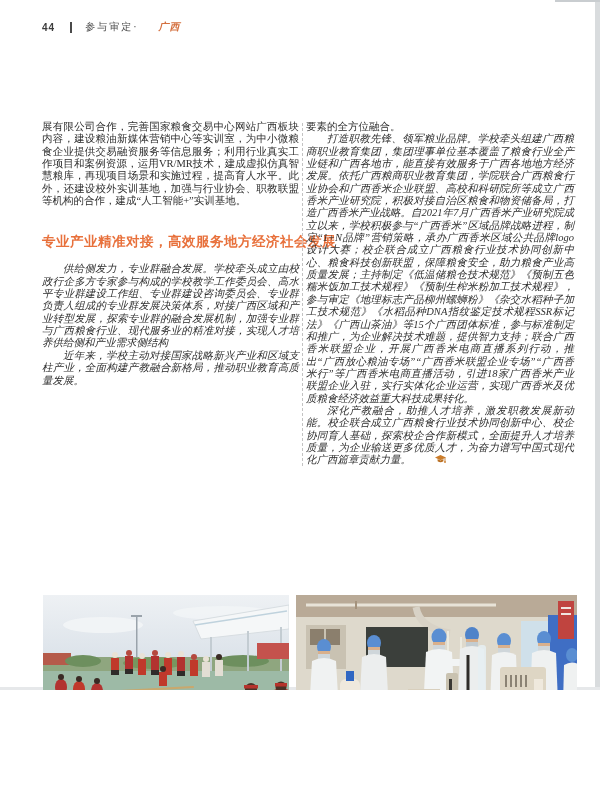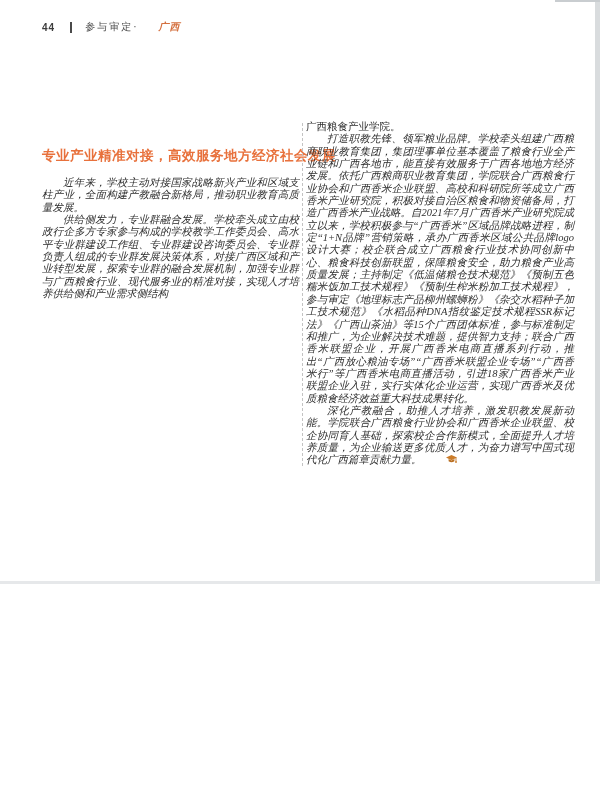--- a/index.html
+++ b/index.html
@@ -1,16 +1,16 @@
 <!DOCTYPE html>
 <html><head>
 <meta charset="utf-8">
 <style>
   html,body{margin:0;padding:0;background:#fff;}
-  .page{position:relative;width:600px;height:584px;background:#ffffff;overflow:hidden;
+  .page{position:relative;width:600px;height:690px;background:#ffffff;overflow:hidden;
         font-family:"Liberation Serif","DejaVu Serif",serif;color:#2e2e2e;}
   .edge-right{position:absolute;top:0;right:0;width:5px;height:810px;background:#d9dcde;}
   .edge-bottom{position:absolute;left:0;bottom:0;width:600px;height:3px;background:#e6e8ea;}
   .edge-topright{position:absolute;top:0;right:0;width:45px;height:2px;background:#c9cdd0;}
 
   
   .header{position:absolute;top:20px;left:42px;display:flex;align-items:center;
           font-family:"Liberation Sans","DejaVu Sans",sans-serif;font-size:10px;color:#3c3c3c;}
   .pageno{font-weight:bold;letter-spacing:1px;}
   .hdr-bar{display:inline-block;width:2px;height:11px;background:#4a4a4a;margin:0 13px 0 15px;}
@@ -49,29 +49,30 @@
 
   <div class="header">
     <span class="pageno">44</span>
     <span class="hdr-bar"></span>
     <span class="hdr-section">参与审定·</span>
     <span class="hdr-region">广西</span>
   </div>
 
   <div class="columns">
     <div class="col col-left">
+      <p>展有限公司合作，完善国家粮食交易中心网站广西板块内容，建设粮油新媒体营销中心等实训室，为中小微粮食企业提供交易融资服务等信息服务；利用行业真实工作项目和案例资源，运用VR/MR技术，建成虚拟仿真智慧粮库，再现项目场景和实施过程，提高育人水平。此外，还建设校外实训基地，加强与行业协会、职教联盟等机构的合作，建成“人工智能+”实训基地。</p>
       <h2 class="sec">专业产业精准对接，高效服务地方经济社会发展</h2>
+      <p class="indent">供给侧发力，专业群融合发展。学校牵头成立由校政行企多方专家参与构成的学校教学工作委员会、高水平专业群建设工作组、专业群建设咨询委员会、专业群负责人组成的专业群发展决策体系，对接广西区域和产业转型发展，探索专业群的融合发展机制，加强专业群与广西粮食行业、现代服务业的精准对接，实现人才培养供给侧和产业需求侧结构</p>
       <p class="indent">近年来，学校主动对接国家战略新兴产业和区域支柱产业，全面构建产教融合新格局，推动职业教育高质量发展。</p>
-      <p class="indent">供给侧发力，专业群融合发展。学校牵头成立由校政行企多方专家参与构成的学校教学工作委员会、高水平专业群建设工作组、专业群建设咨询委员会、专业群负责人组成的专业群发展决策体系，对接广西区域和产业转型发展，探索专业群的融合发展机制，加强专业群与广西粮食行业、现代服务业的精准对接，实现人才培养供给侧和产业需求侧结构</p>
     </div>
     <div class="divider"></div>
     <div class="col col-right">
-      <p>广西粮食产业学院。</p>
+      <p>要素的全方位融合。</p>
       <p class="indent">打造职教先锋、领军粮业品牌。学校牵头组建广西粮商职业教育集团，集团理事单位基本覆盖了粮食行业全产业链和广西各地市，能直接有效服务于广西各地地方经济发展。依托广西粮商职业教育集团，学院联合广西粮食行业协会和广西香米企业联盟、高校和科研院所等成立广西香米产业研究院，积极对接自治区粮食和物资储备局，打造广西香米产业战略。自2021年7月广西香米产业研究院成立以来，学校积极参与“广西香米”区域品牌战略进程，制定“1+N品牌”营销策略，承办广西香米区域公共品牌logo设计大赛；校企联合成立广西粮食行业技术协同创新中心、粮食科技创新联盟，保障粮食安全，助力粮食产业高质量发展；主持制定《低温储粮仓技术规范》《预制五色糯米饭加工技术规程》《预制生榨米粉加工技术规程》，参与审定《地理标志产品柳州螺蛳粉》《杂交水稻种子加工技术规范》《水稻品种DNA指纹鉴定技术规程SSR标记法》《广西山茶油》等15个广西团体标准，参与标准制定和推广，为企业解决技术难题，提供智力支持；联合广西香米联盟企业，开展广西香米电商直播系列行动，推出“广西放心粮油专场”“广西香米联盟企业专场”“广西香米行”等广西香米电商直播活动，引进18家广西香米产业联盟企业入驻，实行实体化企业运营，实现广西香米及优质粮食经济效益重大科技成果转化。</p>
-      <p class="indent"><span>深化产教融合，助推人才培养，激发职教发展新动能。学院联合广西粮食行业协会和广西香米企业联盟、校企协同育人基础，探索校企合作新模式，全面提升人才培养质量，为企业输送更多优质人才，为奋力谱写中国式现代化广西篇章贡献力量。</span><span class="endmark"><svg width="11" height="9" viewBox="0 0 11 9">
+      <p class="indent"><span>深化产教融合，助推人才培养，激发职教发展新动能。校企联合成立广西粮食行业技术协同创新中心、校企协同育人基础，探索校企合作新模式，全面提升人才培养质量，为企业输送更多优质人才，为奋力谱写中国式现代化广西篇章贡献力量。</span><span class="endmark"><svg width="11" height="9" viewBox="0 0 11 9">
               <polygon points="5.5,0 11,2.6 5.5,5.2 0,2.6" fill="#cb7d2b"></polygon>
               <path d="M2.6,4 L2.6,6.2 Q5.5,8.4 8.4,6.2 L8.4,4 L5.5,5.4 Z" fill="#b96f22"></path>
               <rect x="9.6" y="2.6" width="0.8" height="4" fill="#b96f22"></rect>
               <circle cx="10" cy="7" r="0.9" fill="#cb7d2b"></circle>
             </svg></span></p>
     </div>
   </div>
 
   <div class="photos">
 

